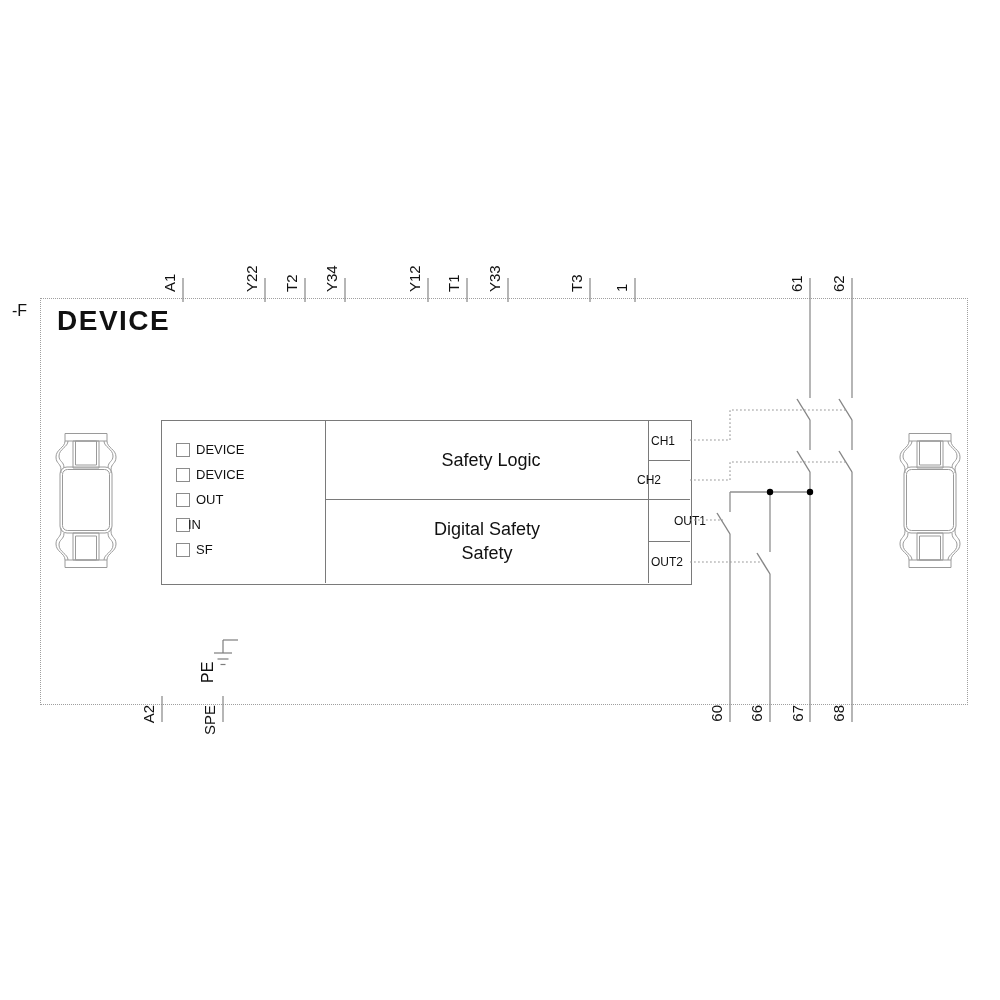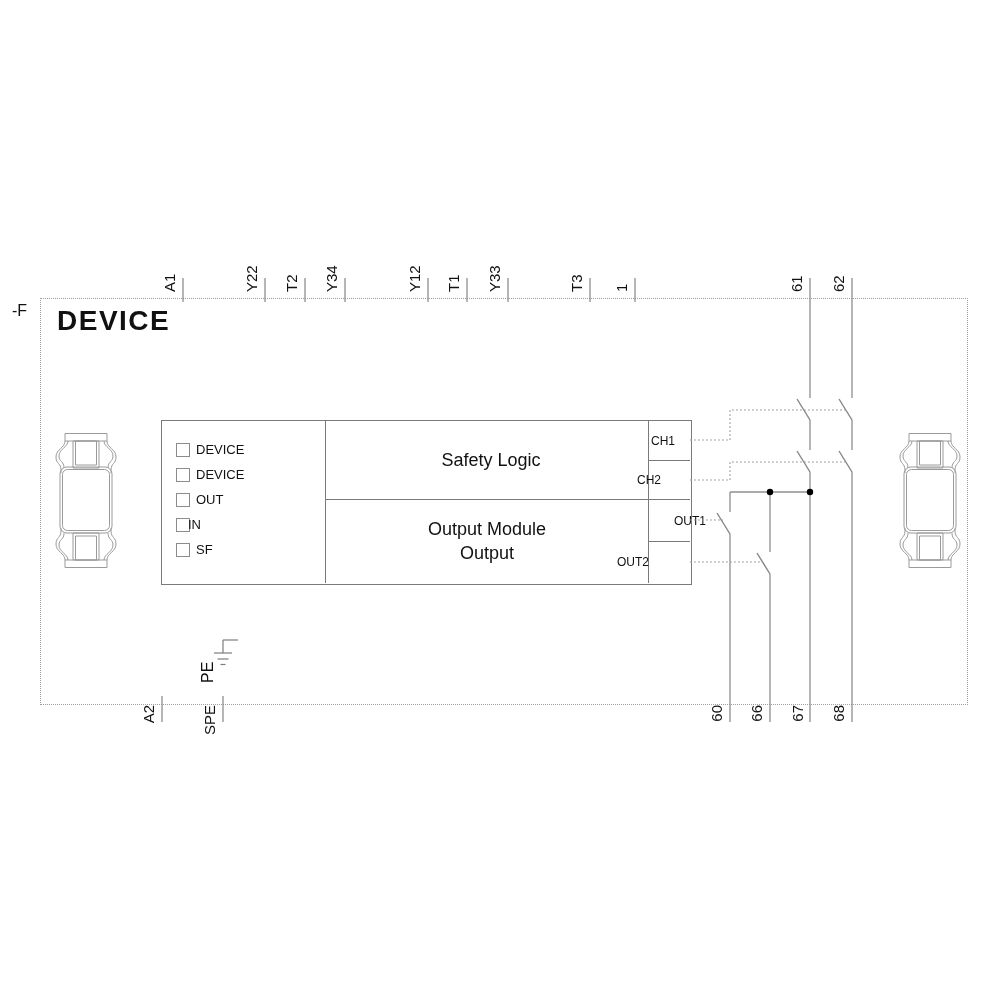--- a/index.html
+++ b/index.html
@@ -58,28 +58,28 @@
 
 <div class="abs block"></div>
 <div class="abs vline" style="left:325px;top:420px;height:163px"></div>
 <div class="abs vline" style="left:648px;top:420px;height:163px"></div>
 <div class="abs hline" style="left:325px;top:499px;width:365px"></div>
 <div class="abs hline" style="left:648px;top:460px;width:42px"></div>
 <div class="abs hline" style="left:648px;top:541px;width:42px"></div>
 
 <div class="abs cell" style="left:330px;top:421px;width:322px;height:78px">Safety Logic</div>
 <div class="abs cell" style="left:326px;top:500px;width:322px;height:82px;flex-direction:column;line-height:24px">
-  <span>Output Module</span>
-  <span>Output</span>
+  <span>Digital Safety</span>
+  <span>Safety</span>
 </div>
 
 <div class="abs port-cell" style="left:649px;top:421px;width:40px;height:39px">CH1</div>
 <div class="abs port-cell" style="left:635px;top:461px;width:40px;height:38px">CH2</div>
 <div class="abs port-cell" style="left:672px;top:500px;width:40px;height:41px">OUT1</div>
-<div class="abs port-cell" style="left:615px;top:542px;width:40px;height:40px">OUT2</div>
+<div class="abs port-cell" style="left:649px;top:542px;width:40px;height:40px">OUT2</div>
 
 <div class="abs led-box" style="left:176px;top:443px"></div>
 <div class="abs led-box" style="left:176px;top:468px"></div>
 <div class="abs led-box" style="left:176px;top:493px"></div>
 <div class="abs led-box" style="left:176px;top:518px"></div>
 <div class="abs led-box" style="left:176px;top:543px"></div>
 <div class="abs led-label" style="left:196px;top:443px">DEVICE</div>
 <div class="abs led-label" style="left:196px;top:468px">DEVICE</div>
 <div class="abs led-label" style="left:196px;top:493px">OUT</div>
 <div class="abs led-label" style="left:188px;top:518px">IN</div>

